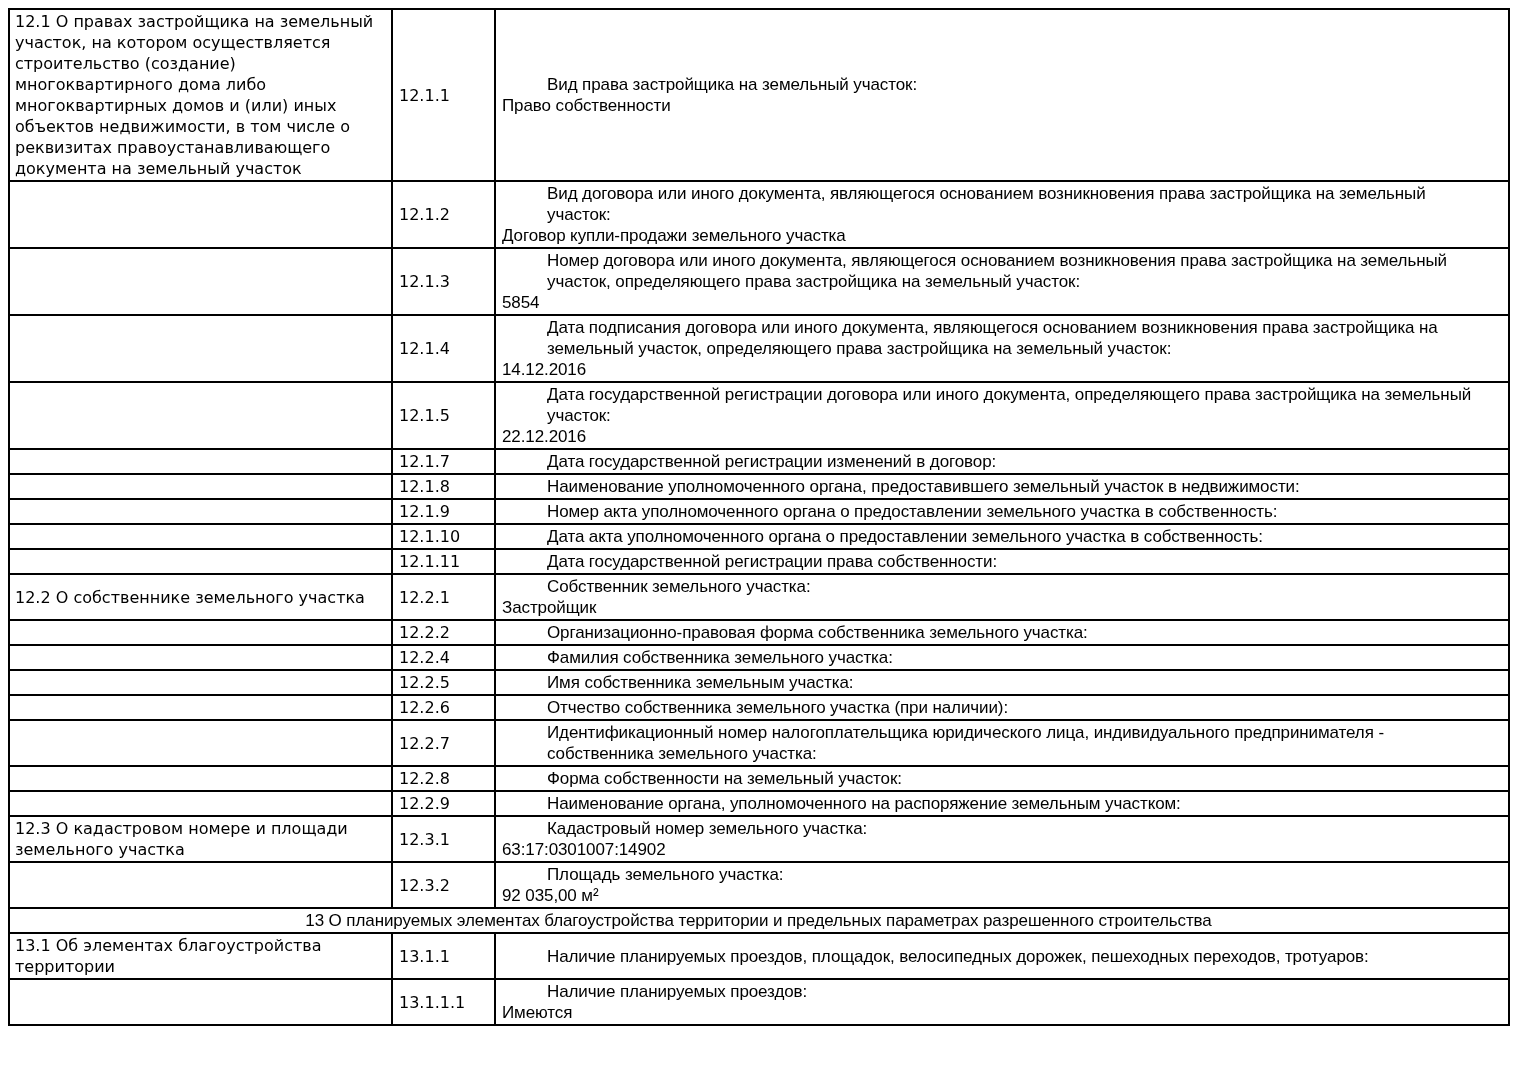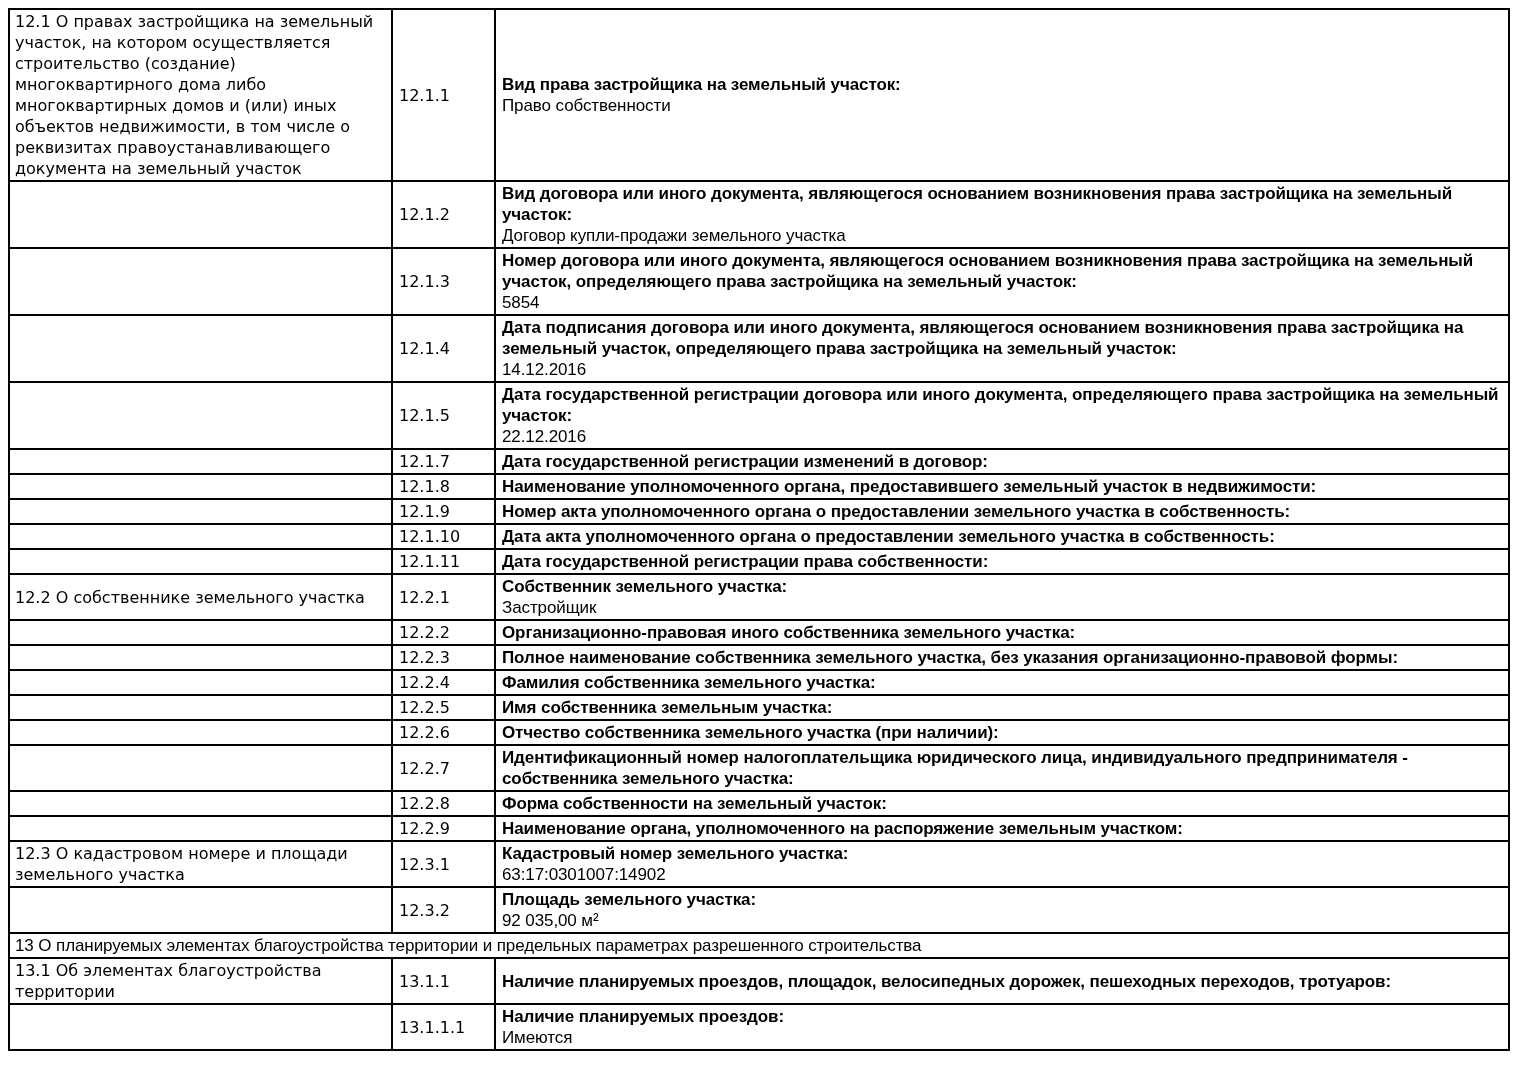--- a/index.html
+++ b/index.html
@@ -41,32 +41,34 @@
   }
   td.cell-content {
     font-family: "Liberation Sans", sans-serif;
     font-size: 17px;
     line-height: 21px;
     letter-spacing: -0.1px;
     padding: 1px 6px 1px 6px;
   }
   .field-label {
     white-space: pre-line;
-    font-weight: bold;
+    font-weight: normal;
+    margin-left: 45px;
   }
   .field-value {
     font-weight: normal;
     white-space: pre-line;
   }
   tr.heading-row td {
     font-family: "Liberation Sans", sans-serif;
     font-size: 17px;
     line-height: 21px;
     letter-spacing: -0.1px;
     padding: 1px 6px 1px 5px;
+    text-align: center;
   }
 </style>
 </head>
 <body>
 
 <table class="doc-table">
   <tbody id="table-body">
       <tr>
         <td class="cell-desc">12.1 О правах застройщика на земельный
 участок, на котором осуществляется
@@ -158,28 +160,21 @@
         <td class="cell-num">12.2.1</td>
         <td class="cell-content">
           <div class="field-label">Собственник земельного участка:</div>
           <div class="field-value">Застройщик</div>
         </td>
       </tr>
       <tr>
         <td class="cell-desc"></td>
         <td class="cell-num">12.2.2</td>
         <td class="cell-content">
-          <div class="field-label">Организационно-правовая иного собственника земельного участка:</div>
-        </td>
-      </tr>
-      <tr>
-        <td class="cell-desc"></td>
-        <td class="cell-num">12.2.3</td>
-        <td class="cell-content">
-          <div class="field-label">Полное наименование собственника земельного участка, без указания организационно-правовой формы:</div>
+          <div class="field-label">Организационно-правовая форма собственника земельного участка:</div>
         </td>
       </tr>
       <tr>
         <td class="cell-desc"></td>
         <td class="cell-num">12.2.4</td>
         <td class="cell-content">
           <div class="field-label">Фамилия собственника земельного участка:</div>
         </td>
       </tr>
       <tr>

